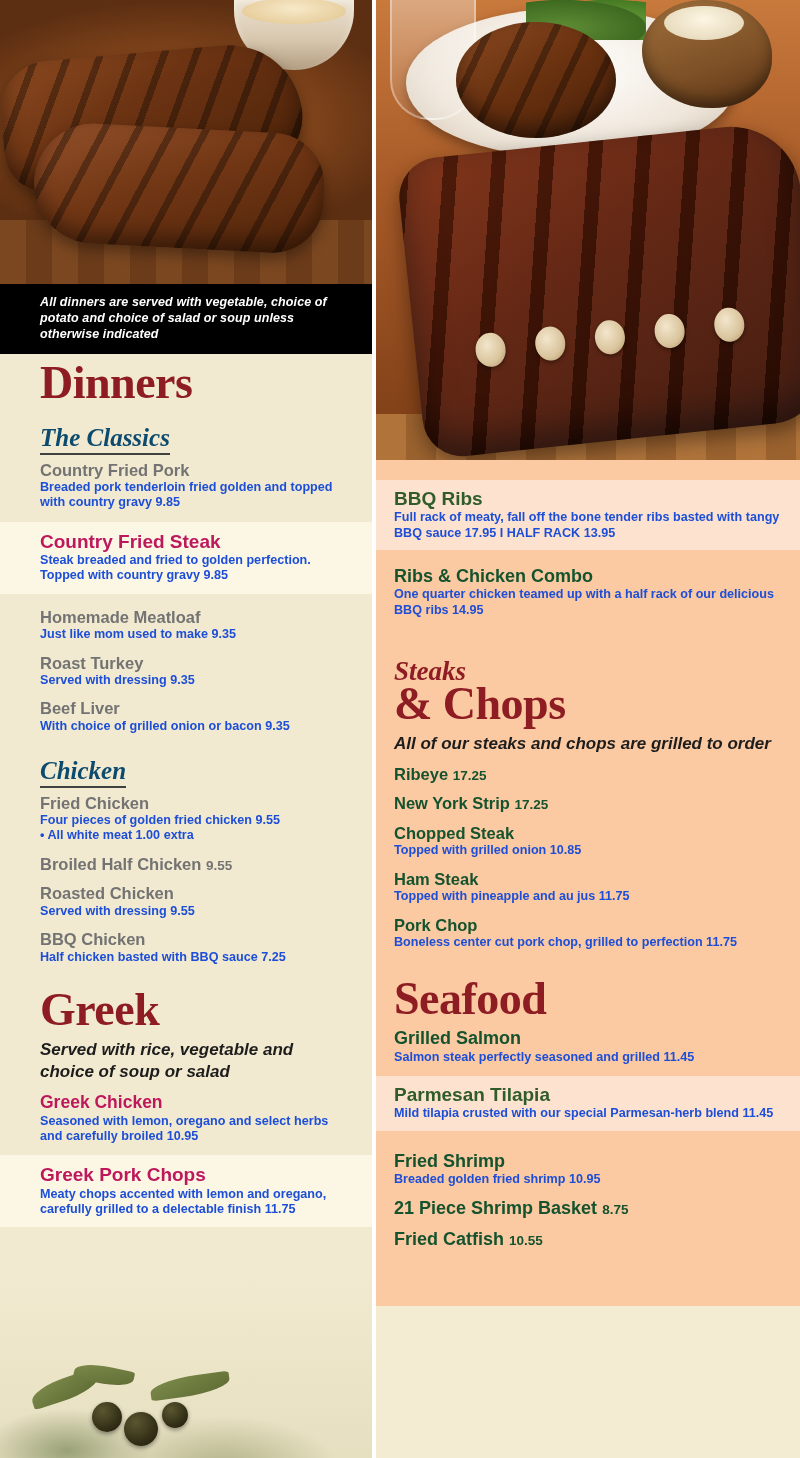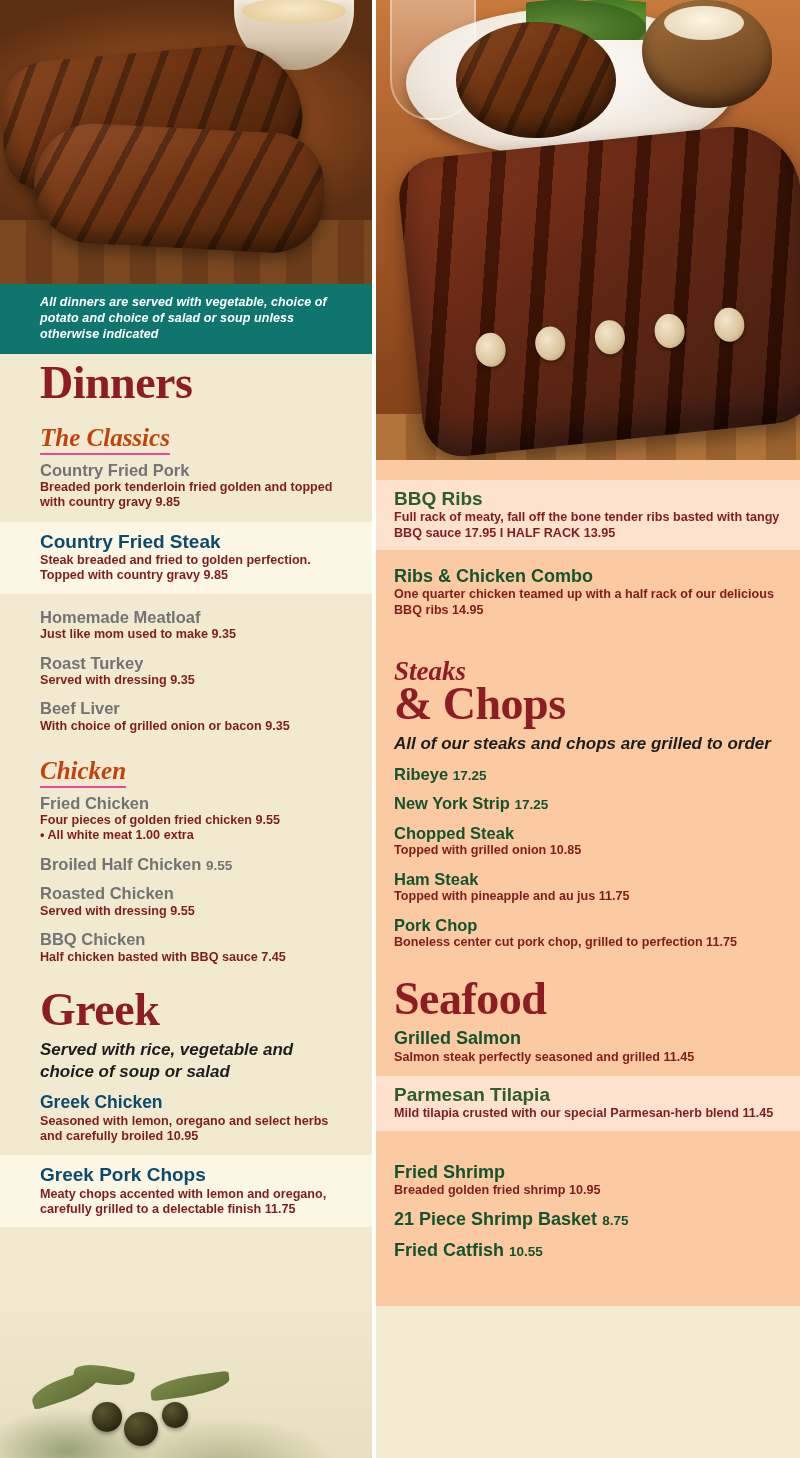--- a/index.html
+++ b/index.html
@@ -145,21 +145,21 @@
   .pr-wood {
     position:absolute; left:0; bottom:0; width: 424px; height: 46px;
     background: repeating-linear-gradient(90deg,#b3773d 0 30px,#9c6430 30px 60px);
     opacity:.95;
   }
 
   
   .banner {
     position: absolute; left: 0; top: 284px;
     width: 372px; padding: 10px 18px 12px 40px;
-    background: #0f766e;
+    background: #000000;
     color: #ffffff;
   }
   .banner-text {
     font-style: italic;
     font-weight: bold;
     font-size: 12.5px;
     line-height: 1.28;
     letter-spacing: .1px;
   }
 
@@ -180,25 +180,25 @@
     font-size: 46px;
     line-height: 1;
     margin: 0 0 6px 0;
     letter-spacing: -0.5px;
   }
 
   .section-script {
     font-family: "Liberation Serif", serif;
     font-style: italic;
     font-weight: bold;
-    color: #c2410c;
+    color: #0c4a6e;
     font-size: 25px;
     margin: 12px 0 6px 0;
     display: inline-block;
-    border-bottom: 2px solid #ec4899;
+    border-bottom: 2px solid #404040;
     padding-bottom: 1px;
     line-height: 1.1;
   }
   .steaks-script {
     font-family: "Liberation Serif", serif;
     font-style: italic;
     font-weight: bold;
     color: #8e1c23;
     font-size: 27px;
     line-height: 1;
@@ -222,25 +222,25 @@
     display: block;
   }
   .item-name .price {
     font-size: 13.5px;
     font-weight: bold;
     letter-spacing: 0;
   }
   .item-desc {
     font-size: 12.6px;
     font-weight: bold;
-    color: #7f1d1d;
+    color: #1d4ed8;
     line-height: 1.22;
     margin-top: 1px;
   }
-  .item.green .item-name { color: #0c4a6e; font-size: 19px; }
+  .item.green .item-name { color: #be185d; font-size: 19px; }
   .item.green.small .item-name { font-size: 17.5px; }
 
   .highlight {
     background: #fbf7e4;
     margin-left: -40px;
     margin-right: -26px;
     padding: 9px 26px 10px 40px;
   }
   .highlight-right {
     background: #fde3cf;
@@ -339,21 +339,21 @@
           <span class="item-name"><span>Broiled Half Chicken</span> <span class="price">9.55</span></span>
         </div>
 
         <div class="item">
           <span class="item-name">Roasted Chicken</span>
           <div class="item-desc">Served with dressing  9.55</div>
         </div>
 
         <div class="item">
           <span class="item-name">BBQ Chicken</span>
-          <div class="item-desc">Half chicken basted with BBQ sauce  7.45</div>
+          <div class="item-desc">Half chicken basted with BBQ sauce  7.25</div>
         </div>
       </div>
 
       <div>
         <h1 class="section-big" style="margin-top:22px">Greek</h1>
         <div class="section-note">Served with rice, vegetable and choice of soup or salad</div>
 
         <div class="item green small">
           <span class="item-name">Greek Chicken</span>
           <div class="item-desc">Seasoned with lemon, oregano and select herbs and carefully broiled  10.95</div>
@@ -446,21 +446,21 @@
         <div class="item">
           <span class="item-name" style="font-size:18px">Grilled Salmon</span>
           <div class="item-desc">Salmon steak perfectly seasoned and grilled  11.45</div>
         </div>
 
         <div class="item green highlight-right">
           <span class="item-name">Parmesan Tilapia</span>
           <div class="item-desc">Mild tilapia crusted with our special Parmesan-herb blend  11.45</div>
         </div>
 
-        <div class="item" style="margin-top:31px">
+        <div class="item" style="margin-top:20px">
           <span class="item-name" style="font-size:18px">Fried Shrimp</span>
           <div class="item-desc">Breaded golden fried shrimp  10.95</div>
         </div>
 
         <div class="item">
           <span class="item-name" style="font-size:18px"><span>21 Piece Shrimp Basket</span> <span class="price">8.75</span></span>
         </div>
 
         <div class="item">
           <span class="item-name" style="font-size:18px"><span>Fried Catfish</span> <span class="price">10.55</span></span>

